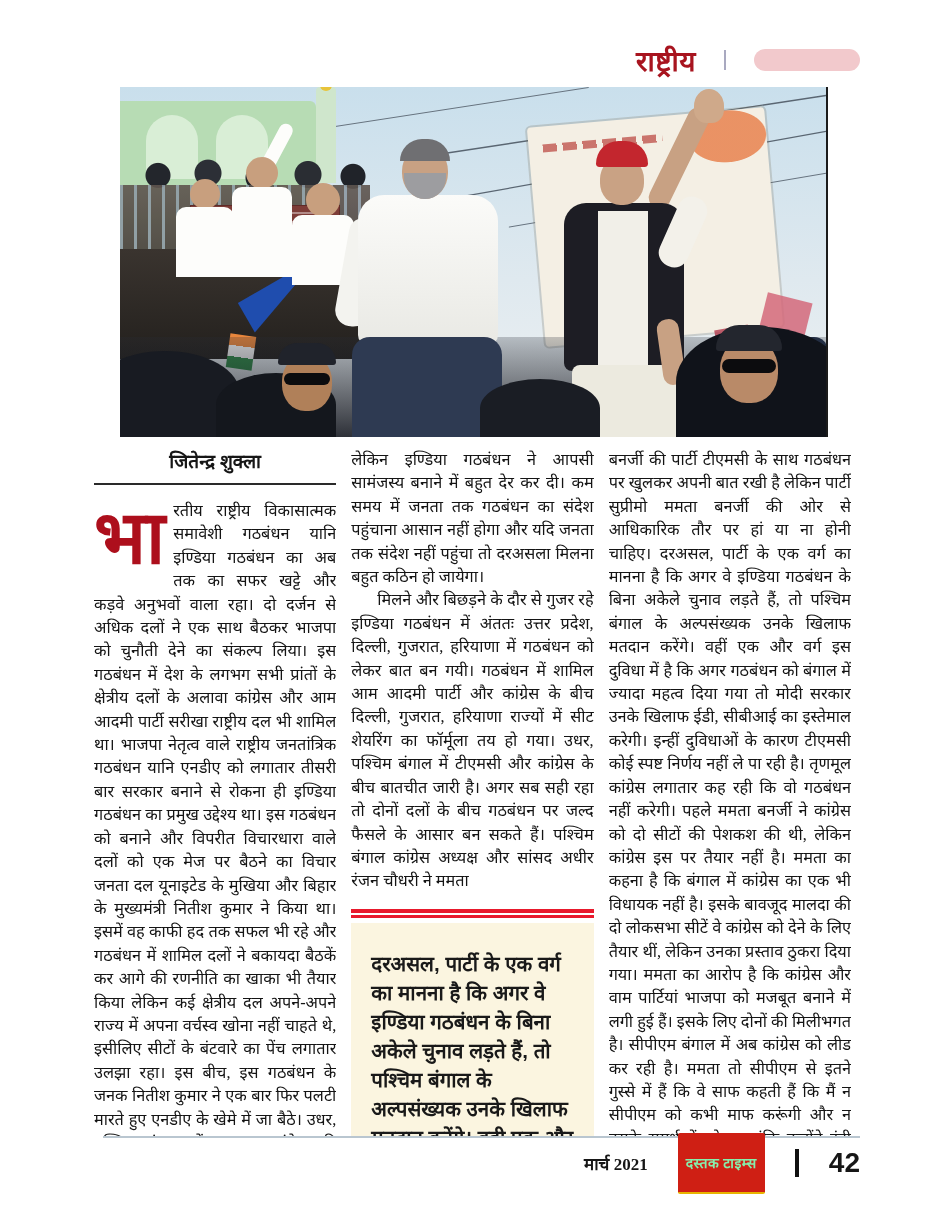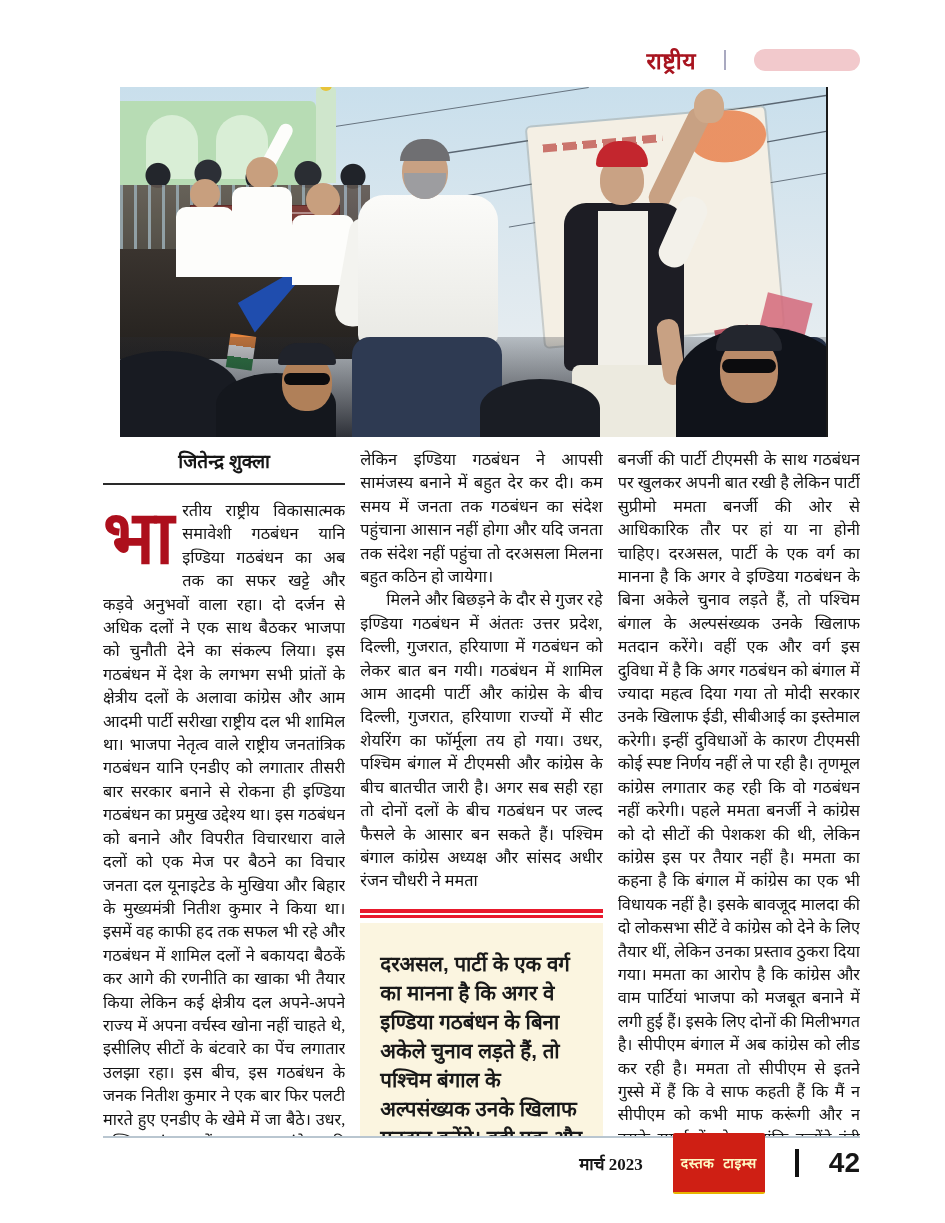--- a/index.html
+++ b/index.html
@@ -5,21 +5,21 @@
   * { margin:0; padding:0; box-sizing:border-box; }
   html,body { background:#e9e9e9; }
   .page {
     position:relative; width:945px; height:1223px; margin:0 auto;
     background:#ffffff; overflow:hidden;
     font-family:"Liberation Serif", serif; color:#161616;
   }
   
   .header { position:absolute; top:44px; left:103px; width:757px; height:32px;
     display:flex; justify-content:flex-end; align-items:center; gap:28px; }
-  .section-title { font-size:23px; font-weight:bold; color:#a8141f; letter-spacing:.5px; }
+  .section-title { font-size:28px; font-weight:bold; color:#a8141f; letter-spacing:.5px; }
   .header-sep { width:2px; height:20px; background:#a9a9c0; }
   .header-pill { width:106px; height:22px; border-radius:12px; background:#f2c9cc; }
   
   .photo { position:absolute; top:87px; left:120px; width:708px; height:350px;
     background:linear-gradient(180deg,#c9dfec 0%,#dfe9ef 55%,#eef1f2 100%);
     overflow:hidden; border-right:2px solid #1b1b1b; }
   .photo * { position:absolute; }
   .wires { left:0; top:0; width:100%; height:100%; }
   .bldg-green { left:0; top:14px; width:196px; height:152px; background:#b7dcb4; border-radius:0 6px 0 0; }
   .bldg-arch { top:28px; width:52px; height:64px; background:#d9eed6; border-radius:26px 26px 0 0; }
@@ -84,41 +84,41 @@
   .fg2 { left:96px; width:120px; height:64px; }
   .fg3 { left:360px; width:120px; height:58px; background:#1a1d24; }
   .fg4 { left:556px; width:170px; height:110px; background:#10131a; }
   .guard-head { left:600px; top:252px; width:58px; height:64px; background:#b98a68; border-radius:46%; }
   .guard-glass { left:602px; top:272px; width:54px; height:14px; background:#0c0c0e; border-radius:7px; }
   .guard-cap { left:596px; top:238px; width:66px; height:26px; background:#23262e; border-radius:30px 30px 4px 4px; }
   .guard2-head { left:162px; top:268px; width:50px; height:56px; background:#b08059; border-radius:46%; }
   .guard2-glass { left:164px; top:286px; width:46px; height:12px; background:#0c0c0e; border-radius:6px; }
   .guard2-cap { left:158px; top:256px; width:58px; height:22px; background:#20232b; border-radius:26px 26px 4px 4px; }
   
-  .columns { position:absolute; top:448px; left:103px; width:757px; height:690px;
+  .columns { position:absolute; top:448px; left:94px; width:757px; height:690px;
     display:flex; gap:15px; overflow:hidden; }
   .col { width:245px; height:100%; overflow:hidden; }
   .body-text { font-size:16.3px; line-height:23.4px; text-align:justify; color:#141414; }
   .byline { font-size:19px; font-weight:bold; text-align:center; padding-bottom:9px;
     border-bottom:2px solid #2a2a2a; margin-bottom:14px; }
   .dropcap { float:left; font-size:74px; line-height:62px; font-weight:bold; color:#ad0f1c;
     padding:8px 8px 2px 0; }
   .indent { text-indent:26px; }
   
   .quote-wrap { margin-top:16px; }
   .rule-red { height:9px; background:linear-gradient(180deg,#e8192c 0 44%,#ffffff 44% 62%,#e8192c 62% 100%); }
   .quote-box { background:#fbf5e0; padding:26px 20px 24px 20px; margin-top:5px;
     font-family:"Liberation Sans", sans-serif; font-size:20.5px; line-height:29px;
     font-weight:600; color:#191919; text-align:left; }
   
   .footer-rule { position:absolute; top:1136px; left:103px; width:757px; height:2px; background:#b9c6d0; }
   .footer { position:absolute; top:1146px; left:103px; width:757px; height:34px;
     display:flex; justify-content:flex-end; align-items:center; gap:30px; }
   .footer-date { font-size:17px; font-weight:bold; }
-  .footer-logo { background:#cf1f14; color:#fef9c3; font-family:Liberation Mono, monospace;
+  .footer-logo { background:#cf1f14; color:#86efac; font-family:Liberation Serif, serif;
     font-weight:bold; font-size:14px; padding:20px 8px; border-radius:2px;
     border-bottom:2px solid #e8b400; letter-spacing:.5px; }
   .footer-bar { width:4px; height:28px; background:#111; }
   .footer-page { font-size:28px; font-weight:bold; font-family:"Liberation Sans", sans-serif; }
 </style>
 </head>
 <body>
 
 <div class="page">
 
@@ -204,19 +204,19 @@
     </div>
 
     <div class="col">
       <p class="body-text">बनर्जी की पार्टी टीएमसी के साथ गठबंधन पर खुलकर अपनी बात रखी है लेकिन पार्टी सुप्रीमो ममता बनर्जी की ओर से आधिकारिक तौर पर हां या ना होनी चाहिए। दरअसल, पार्टी के एक वर्ग का मानना है कि अगर वे इण्डिया गठबंधन के बिना अकेले चुनाव लड़ते हैं, तो पश्चिम बंगाल के अल्पसंख्यक उनके खिलाफ मतदान करेंगे। वहीं एक और वर्ग इस दुविधा में है कि अगर गठबंधन को बंगाल में ज्यादा महत्व दिया गया तो मोदी सरकार उनके खिलाफ ईडी, सीबीआई का इस्तेमाल करेगी। इन्हीं दुविधाओं के कारण टीएमसी कोई स्पष्ट निर्णय नहीं ले पा रही है। तृणमूल कांग्रेस लगातार कह रही कि वो गठबंधन नहीं करेगी। पहले ममता बनर्जी ने कांग्रेस को दो सीटों की पेशकश की थी, लेकिन कांग्रेस इस पर तैयार नहीं है। ममता का कहना है कि बंगाल में कांग्रेस का एक भी विधायक नहीं है। इसके बावजूद मालदा की दो लोकसभा सीटें वे कांग्रेस को देने के लिए तैयार थीं, लेकिन उनका प्रस्ताव ठुकरा दिया गया। ममता का आरोप है कि कांग्रेस और वाम पार्टियां भाजपा को मजबूत बनाने में लगी हुई हैं। इसके लिए दोनों की मिलीभगत है। सीपीएम बंगाल में अब कांग्रेस को लीड कर रही है। ममता तो सीपीएम से इतने गुस्से में हैं कि वे साफ कहती हैं कि मैं न सीपीएम को कभी माफ करूंगी और न उसके समर्थकों को। हालांकि उन्होंने इंडी अलायंस से अलग होने की बात नहीं कही है, लेकिन साथ बनाए रखने के लिए शर्त भी रख दी है कि कांग्रेस पहले सीपीएम का साथ छोड़े। हालांकि, कांग्रेस महासचिव जयराम रमेश ने एक बयान में कहा कि टीएमसी के साथ बातचीत चल रही है। ममता बनर्जी का कांग्रेस सम्मान करती है। टीएमसी मुखिया ने भी कहा कि हम इंडिया गठबंधन को मजबूत करना चाहते हैं। टीएमसी और कांग्रेस में तू-तू, मै-मैं होती रहती है। हम ममता बनर्जी की इज्जत करते हैं। हमने ही उन्हें सांसद बनाया और उन्होंने जब नई</p>
     </div>
 
   </div>
 
   <div class="footer-rule"></div>
   <div class="footer">
-    <div class="footer-date">मार्च 2023</div>
+    <div class="footer-date">मार्च 2021</div>
     <div class="footer-logo">दस्तक टाइम्स</div>
     <div class="footer-bar"></div>
     <div class="footer-page">42</div>
   </div>
 
 </div>
 
 </body></html>

